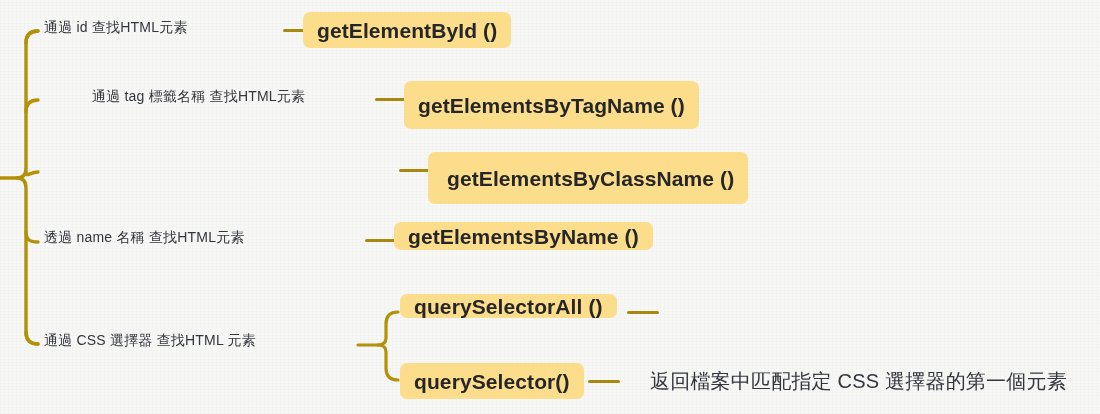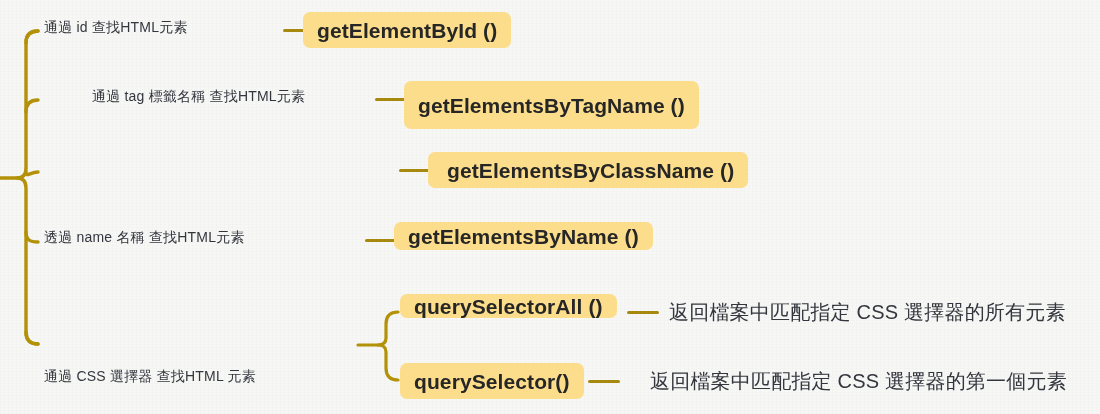--- a/index.html
+++ b/index.html
@@ -99,29 +99,28 @@
 
   <div class="node-label" style="left:44px; top:20px;">通過 id 查找HTML元素</div>
   <div class="connector" style="left:283px; top:29px; width:32px;"></div>
   <div class="pill" style="left:303px; top:12px; height:36px;text-align:center;">getElementById ()</div>
 
   <div class="node-label" style="left:44px; top:89px;margin-left:48px;">通過 tag 標籤名稱 查找HTML元素</div>
   <div class="connector" style="left:375px; top:98px; width:34px;"></div>
   <div class="pill" style="left:404px; top:81px; height:48px;">getElementsByTagName ()</div>
 
   <div class="connector" style="left:399px; top:169px; width:34px;"></div>
-  <div class="pill" style="left:428px; top:152px; height:36px;padding-left:19px;">getElementsByClassName ()</div>
+  <div class="pill" style="left:428px; top:152px; height:52px;padding-left:19px;">getElementsByClassName ()</div>
 
   <div class="node-label" style="left:44px; top:230px;">透過 name 名稱 查找HTML元素</div>
   <div class="connector" style="left:365px; top:239px; width:34px;"></div>
   <div class="pill" style="left:394px; top:222px; height:28px;">getElementsByName ()</div>
 
-  <div class="node-label" style="left:44px; top:333px;margin-top:36px;">通過 CSS 選擇器 查找HTML 元素</div>
+  <div class="node-label" style="left:44px; top:333px;">通過 CSS 選擇器 查找HTML 元素</div>
 
   <div class="pill" style="left:400px; top:294px; height:24px;">querySelectorAll ()</div>
   <div class="connector" style="left:627px; top:311px; width:32px;"></div>
-  <div class="desc-label" style="left:669px; top:302px;">返回檔案中匹配指定 CSS 選擇器的所有元素</div>
 
   <div class="pill" style="left:400px; top:363px; height:36px;">querySelector()</div>
   <div class="connector" style="left:588px; top:380px; width:32px;"></div>
   <div class="desc-label" style="left:630px; top:371px;margin-left:20px;">返回檔案中匹配指定 CSS 選擇器的第一個元素</div>
 
 </div>
 
 </body></html>

